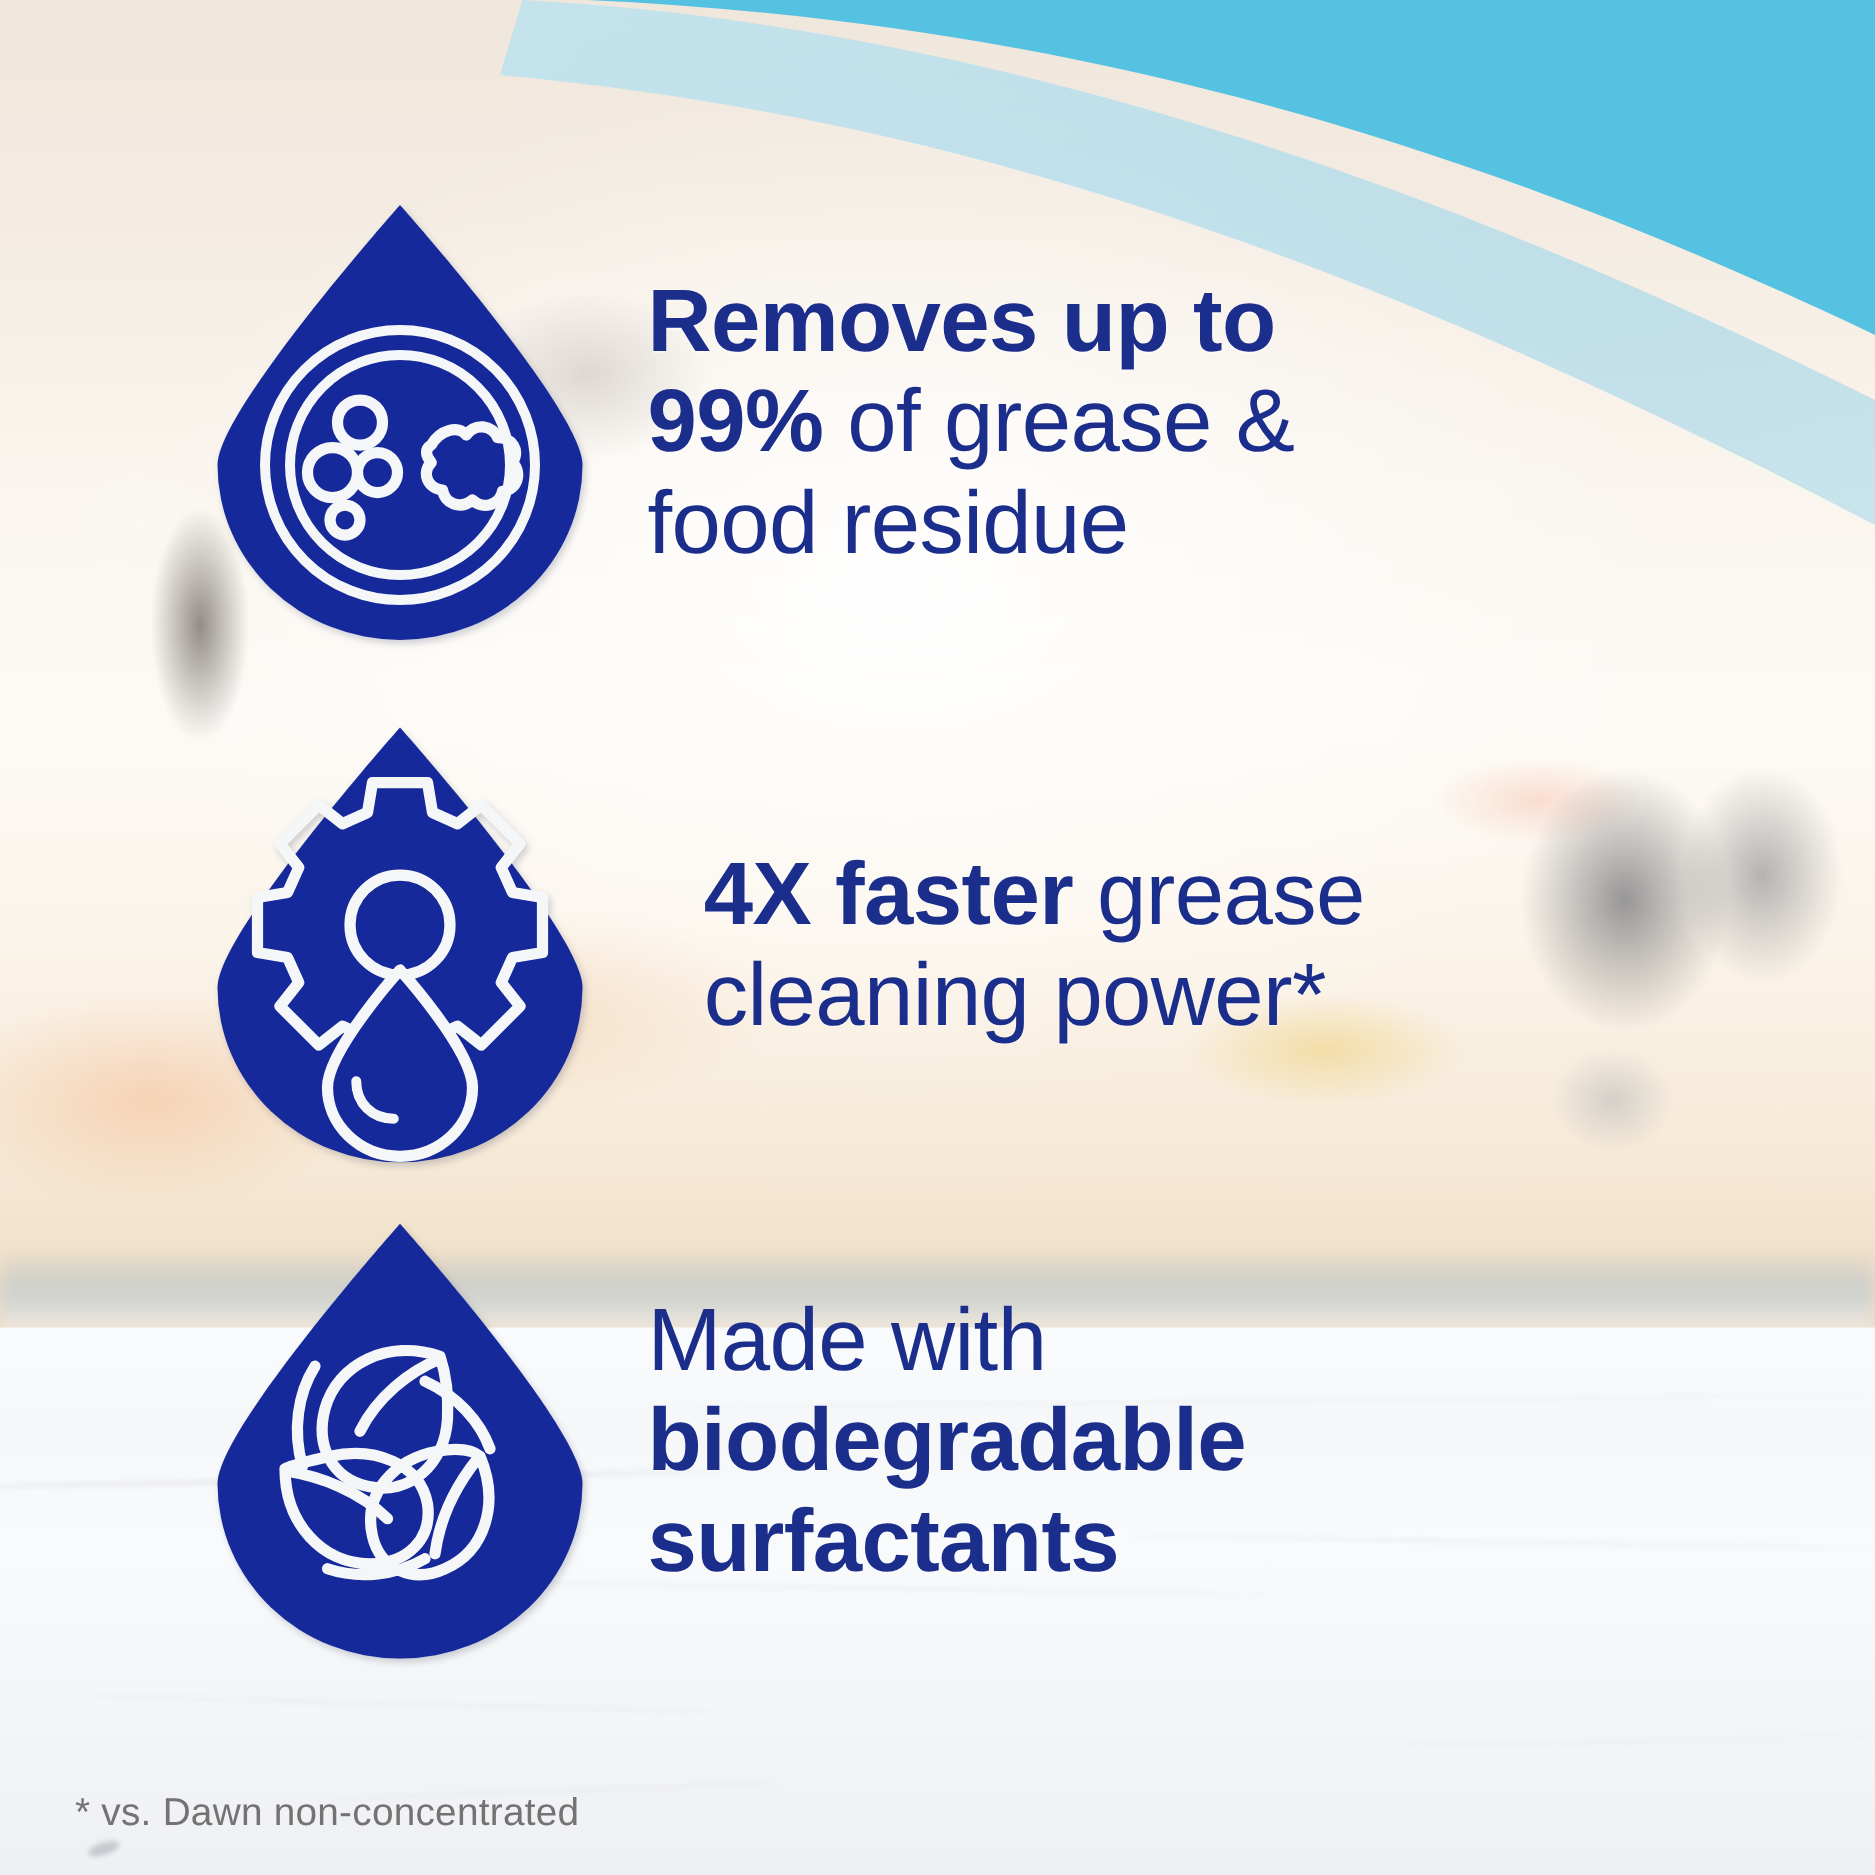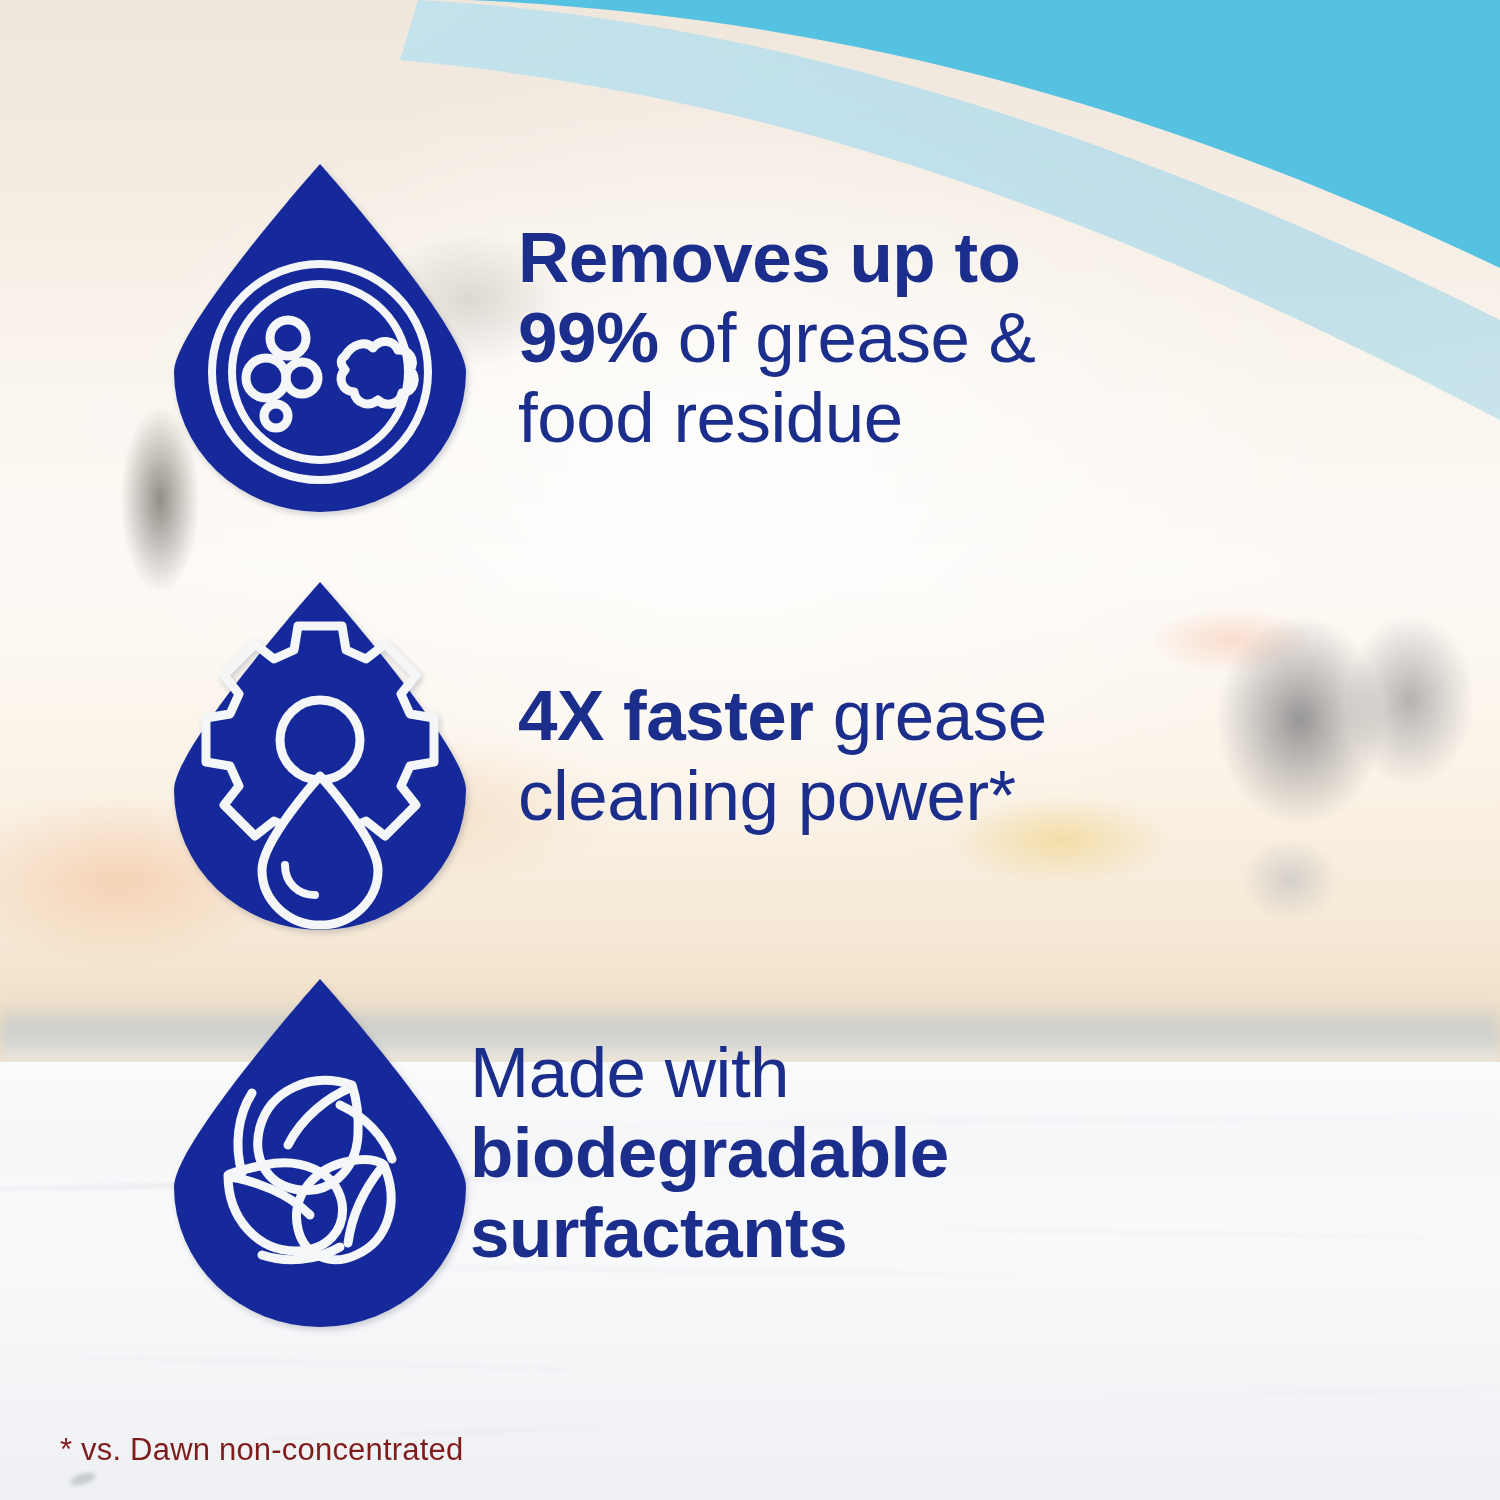--- a/index.html
+++ b/index.html
@@ -134,32 +134,32 @@
     line-height: 1.13;
     letter-spacing: -0.5px;
     font-weight: 400;
     text-shadow: 0 1px 1px rgba(255,255,255,0.55);
   }
   .feature-text b { font-weight: 700; }
 
   .row1 { left: 170px; top: 160px; }
   .row1 .txt { margin-left: 48px; width: 660px; }
 
-  .row2 { left: 170px; top: 578px; }
+  .row2 { left: 170px; top: 578px; gap: 45px; }
   .row2 .txt { margin-left: 48px; width: 690px; }
 
   .row3 { left: 170px; top: 975px; }
-  .row3 .txt { width: 640px; }
+  .row3 .txt { margin-left: 48px; width: 640px; }
 
   
   .footnote {
     position: absolute;
     left: 60px;
     top: 1432px;
-    color: #7f1d1d;
+    color: #737373;
     font-size: 31px;
     letter-spacing: 0.2px;
     font-weight: 400;
   }
 </style>
 </head>
 <body>
 
 <div id="page">
 

